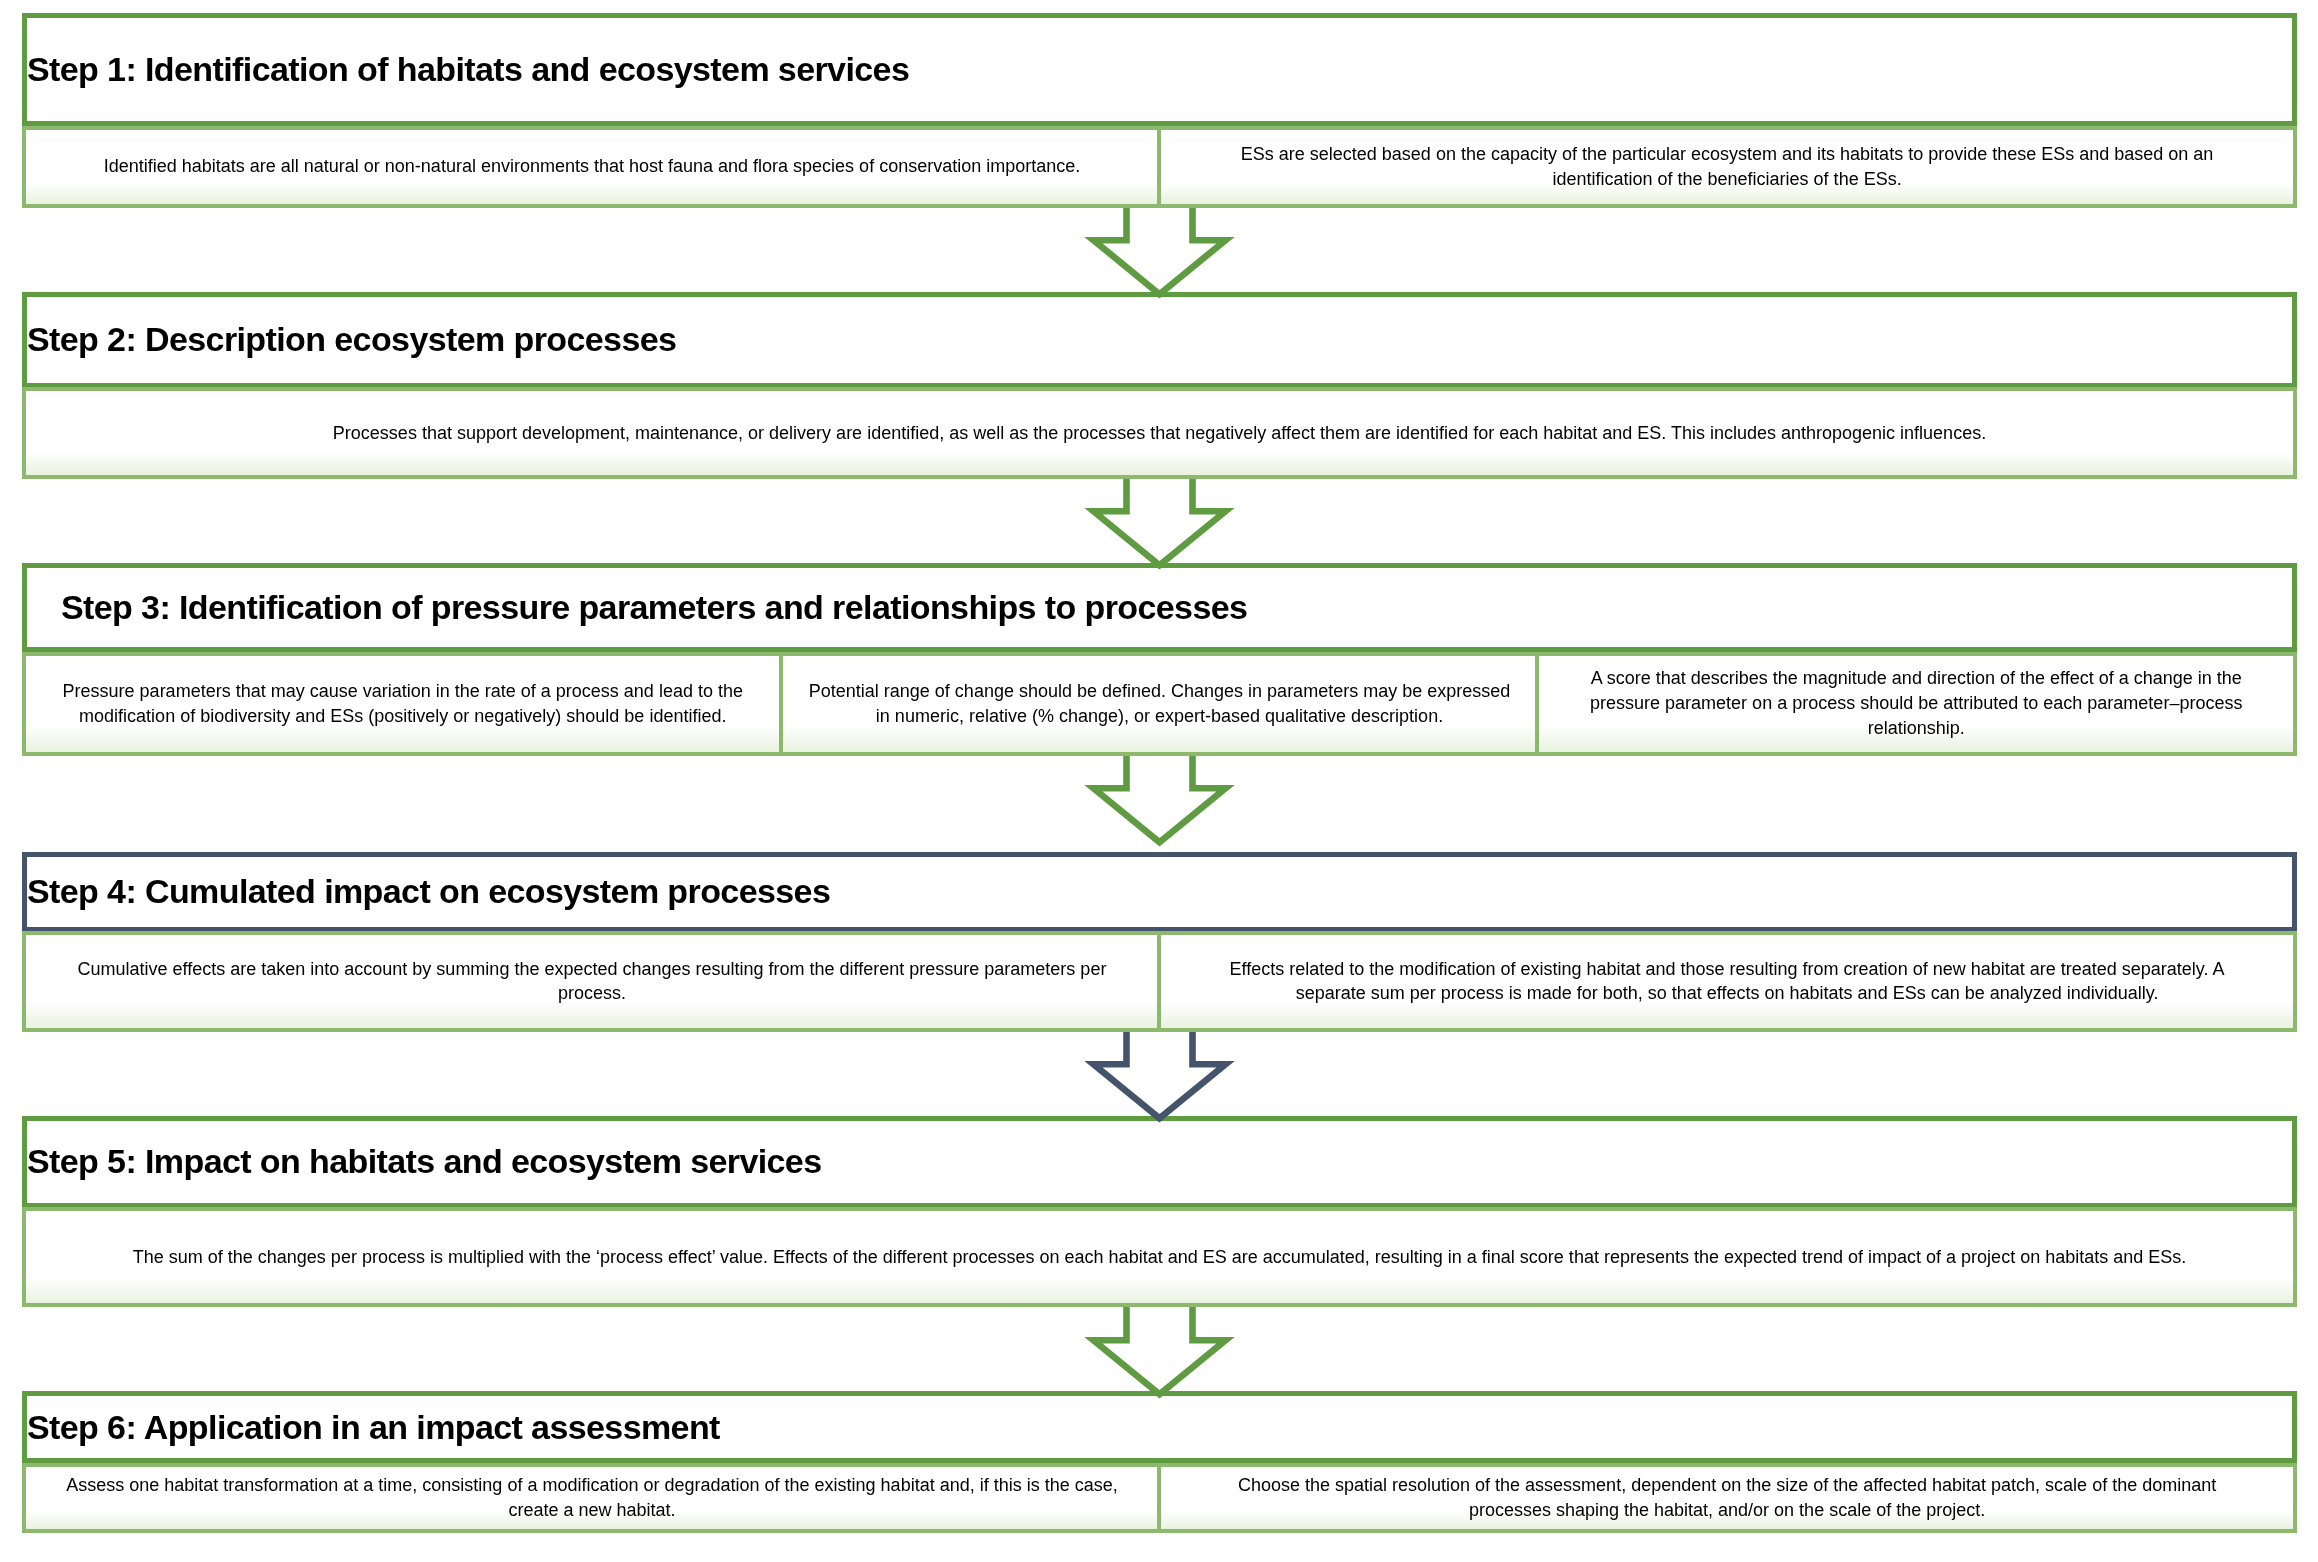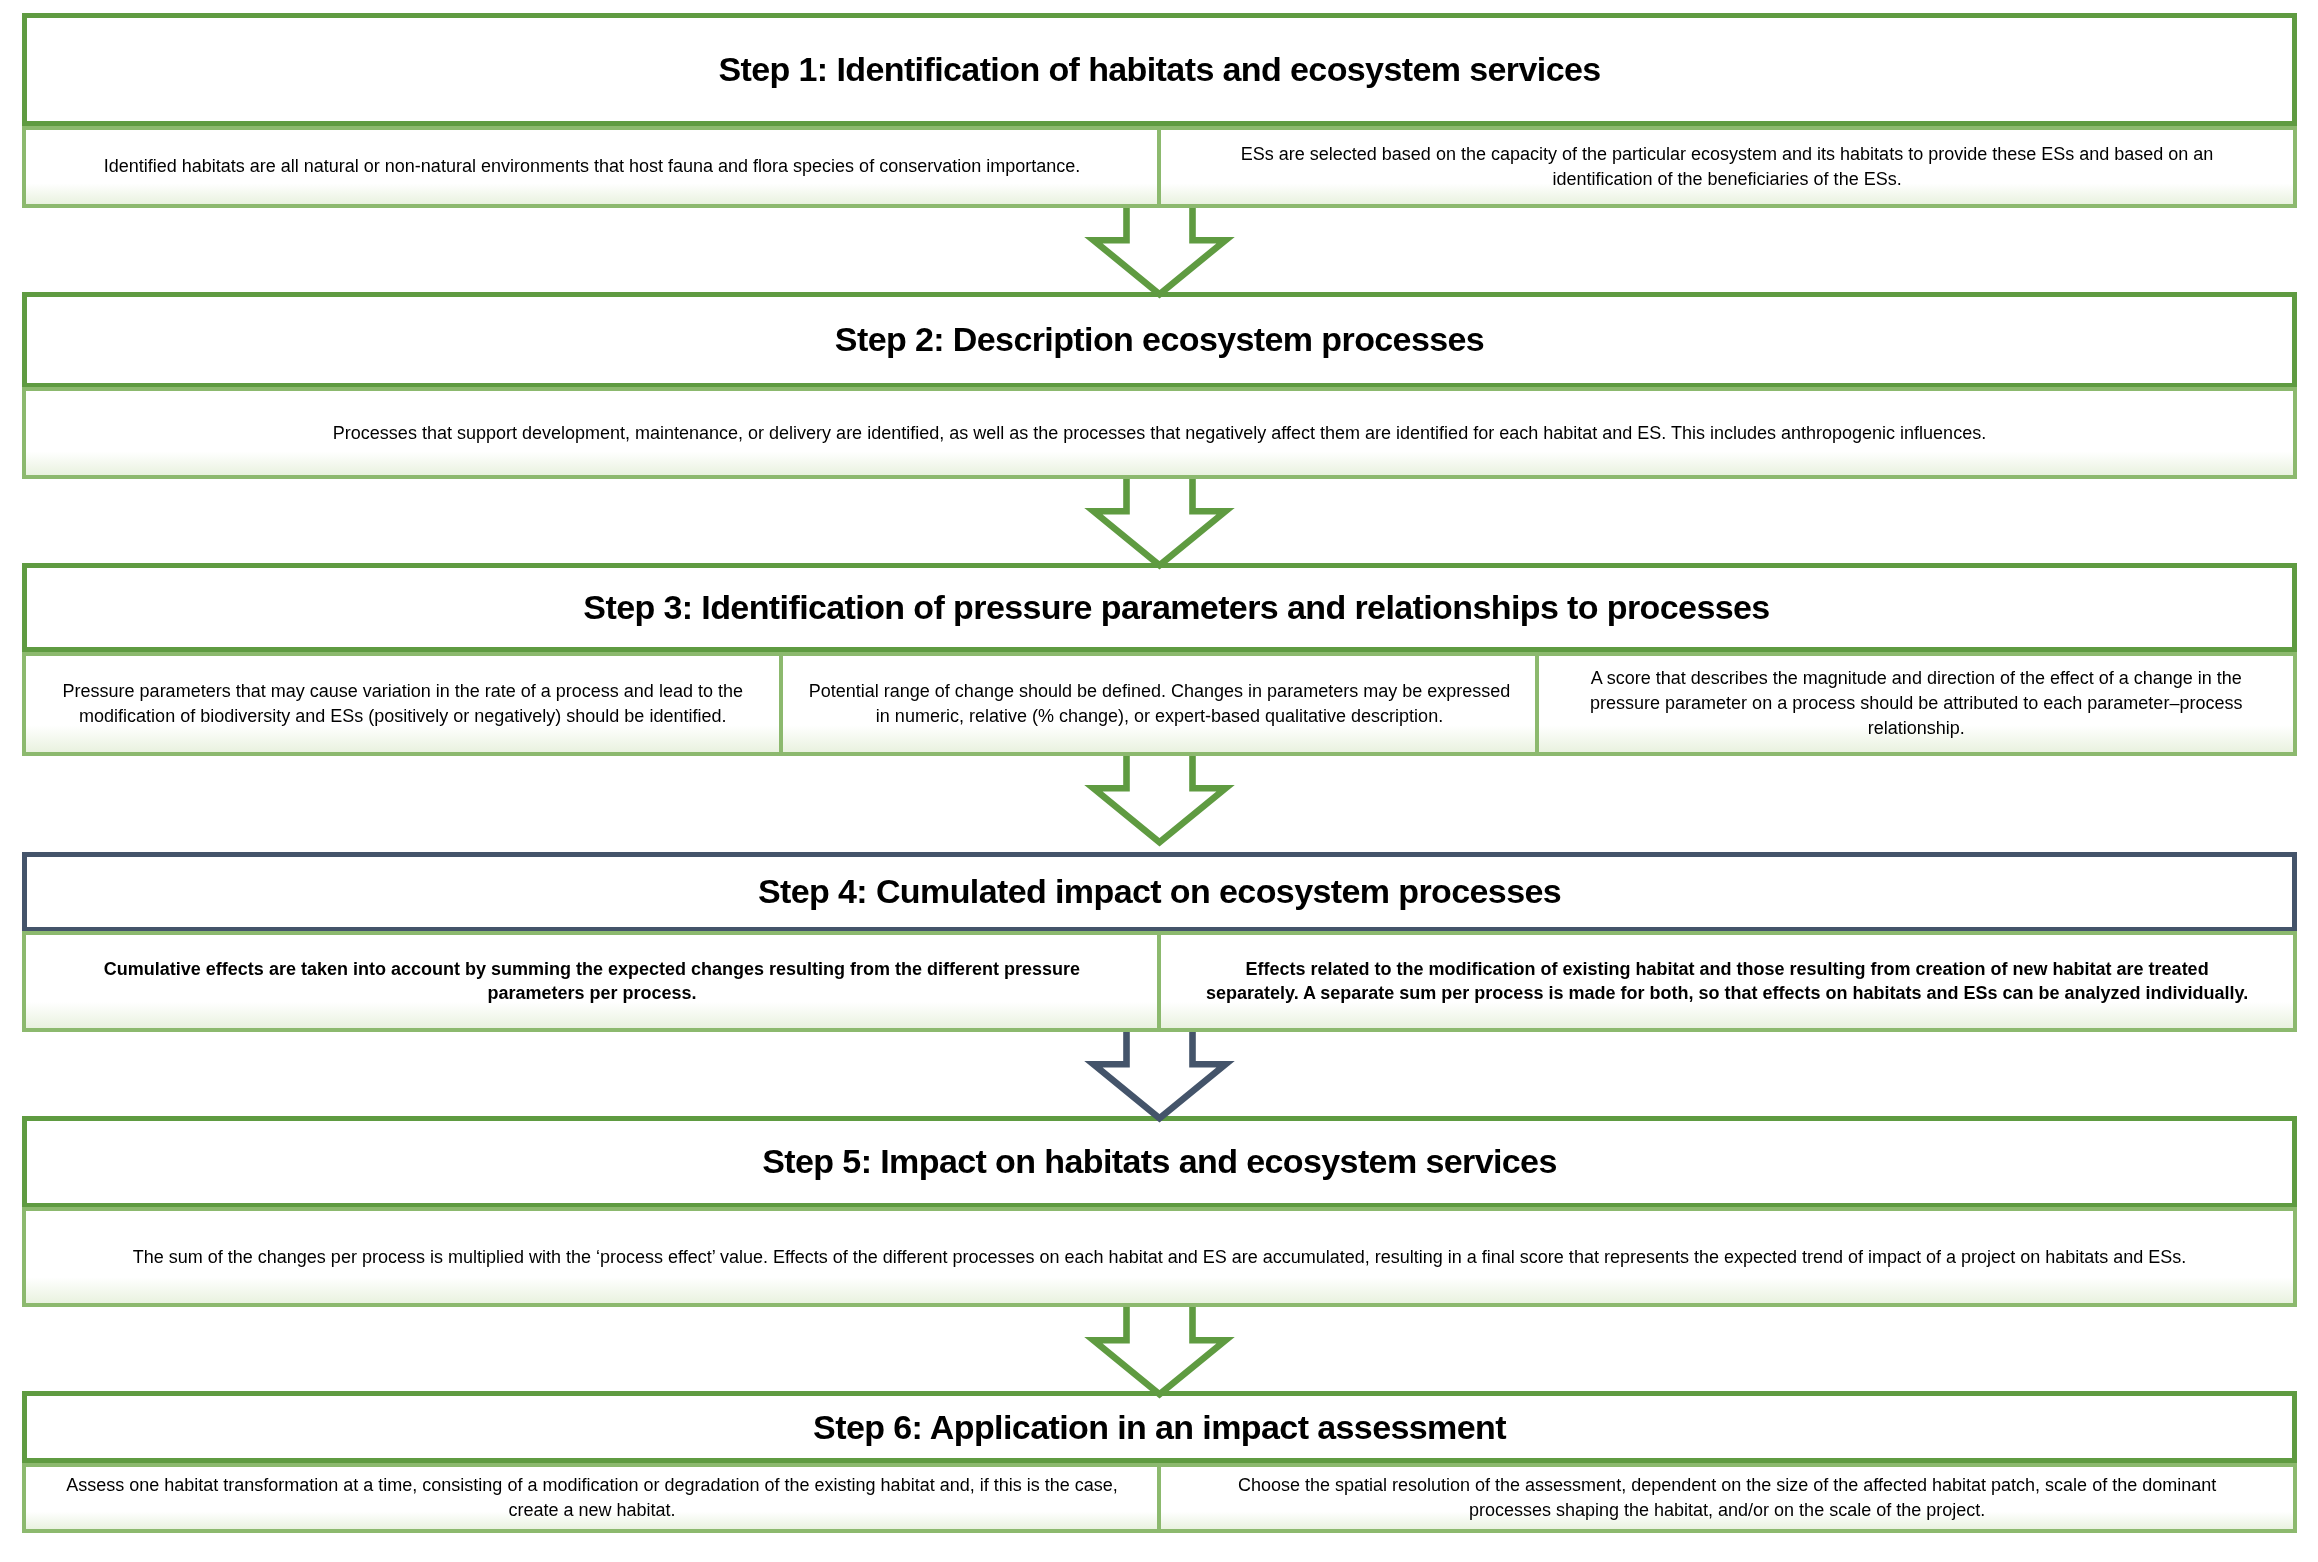--- a/index.html
+++ b/index.html
@@ -15,21 +15,21 @@
 
   .step { position: relative; }
 
   .title-box {
     position: relative;
     z-index: 2;
     background: #fff;
     border: 5.4px solid var(--green_dark);
     display: flex;
     align-items: center;
-    justify-content: center;
+    justify-content: flex-start;
   }
   .title-box.navy { border-color: var(--navy); margin-top: 12px; }
 
   .step-title {
     font-size: 34px;
     font-weight: bold;
     letter-spacing: -0.6px;
     text-align: center;
     white-space: nowrap;
   }
@@ -53,21 +53,21 @@
   .sub-box + .sub-box { margin-left: -4.8px; }
   .sub-text { font-size: 18px; line-height: 1.38; }
 
   .step1 .title-box { height: 113px; }
   .step1 .sub-box  { height: 82px; }
   .step2 .title-box { height: 96px; }
   .step2 .sub-box  { height: 92px; }
   .step3 .title-box { height: 89px; padding-left: 34px; }
   .step3 .sub-box  { height: 104px; padding: 4.8px 20.5px; }
   .step4 .title-box { height: 80px; }
-  .step4 .sub-box  { height: 101px; font-weight: bold; }
+  .step4 .sub-box  { height: 101px; }
   .step5 .title-box { height: 92px; }
   .step5 .sub-box  { height: 100px; }
   .step6 .title-box { height: 72px; }
   .step6 .sub-box  { height: 70px; }
 
   .arrow-row {
     position: relative;
     z-index: 3;
     height: 84px;
     display: flex;

